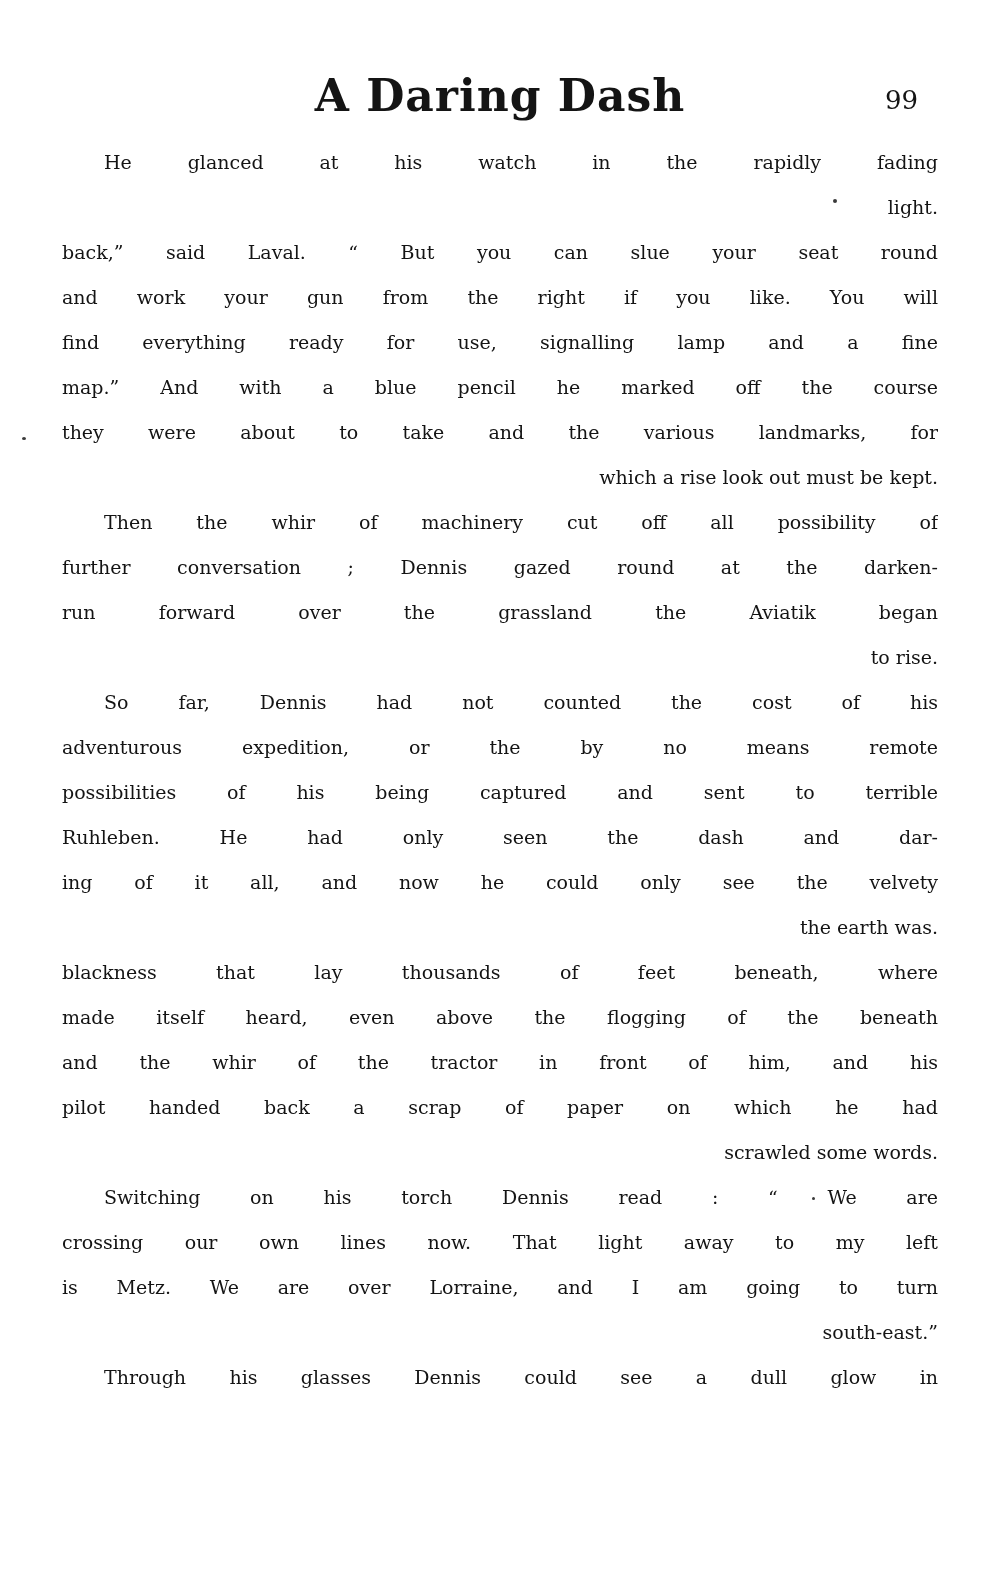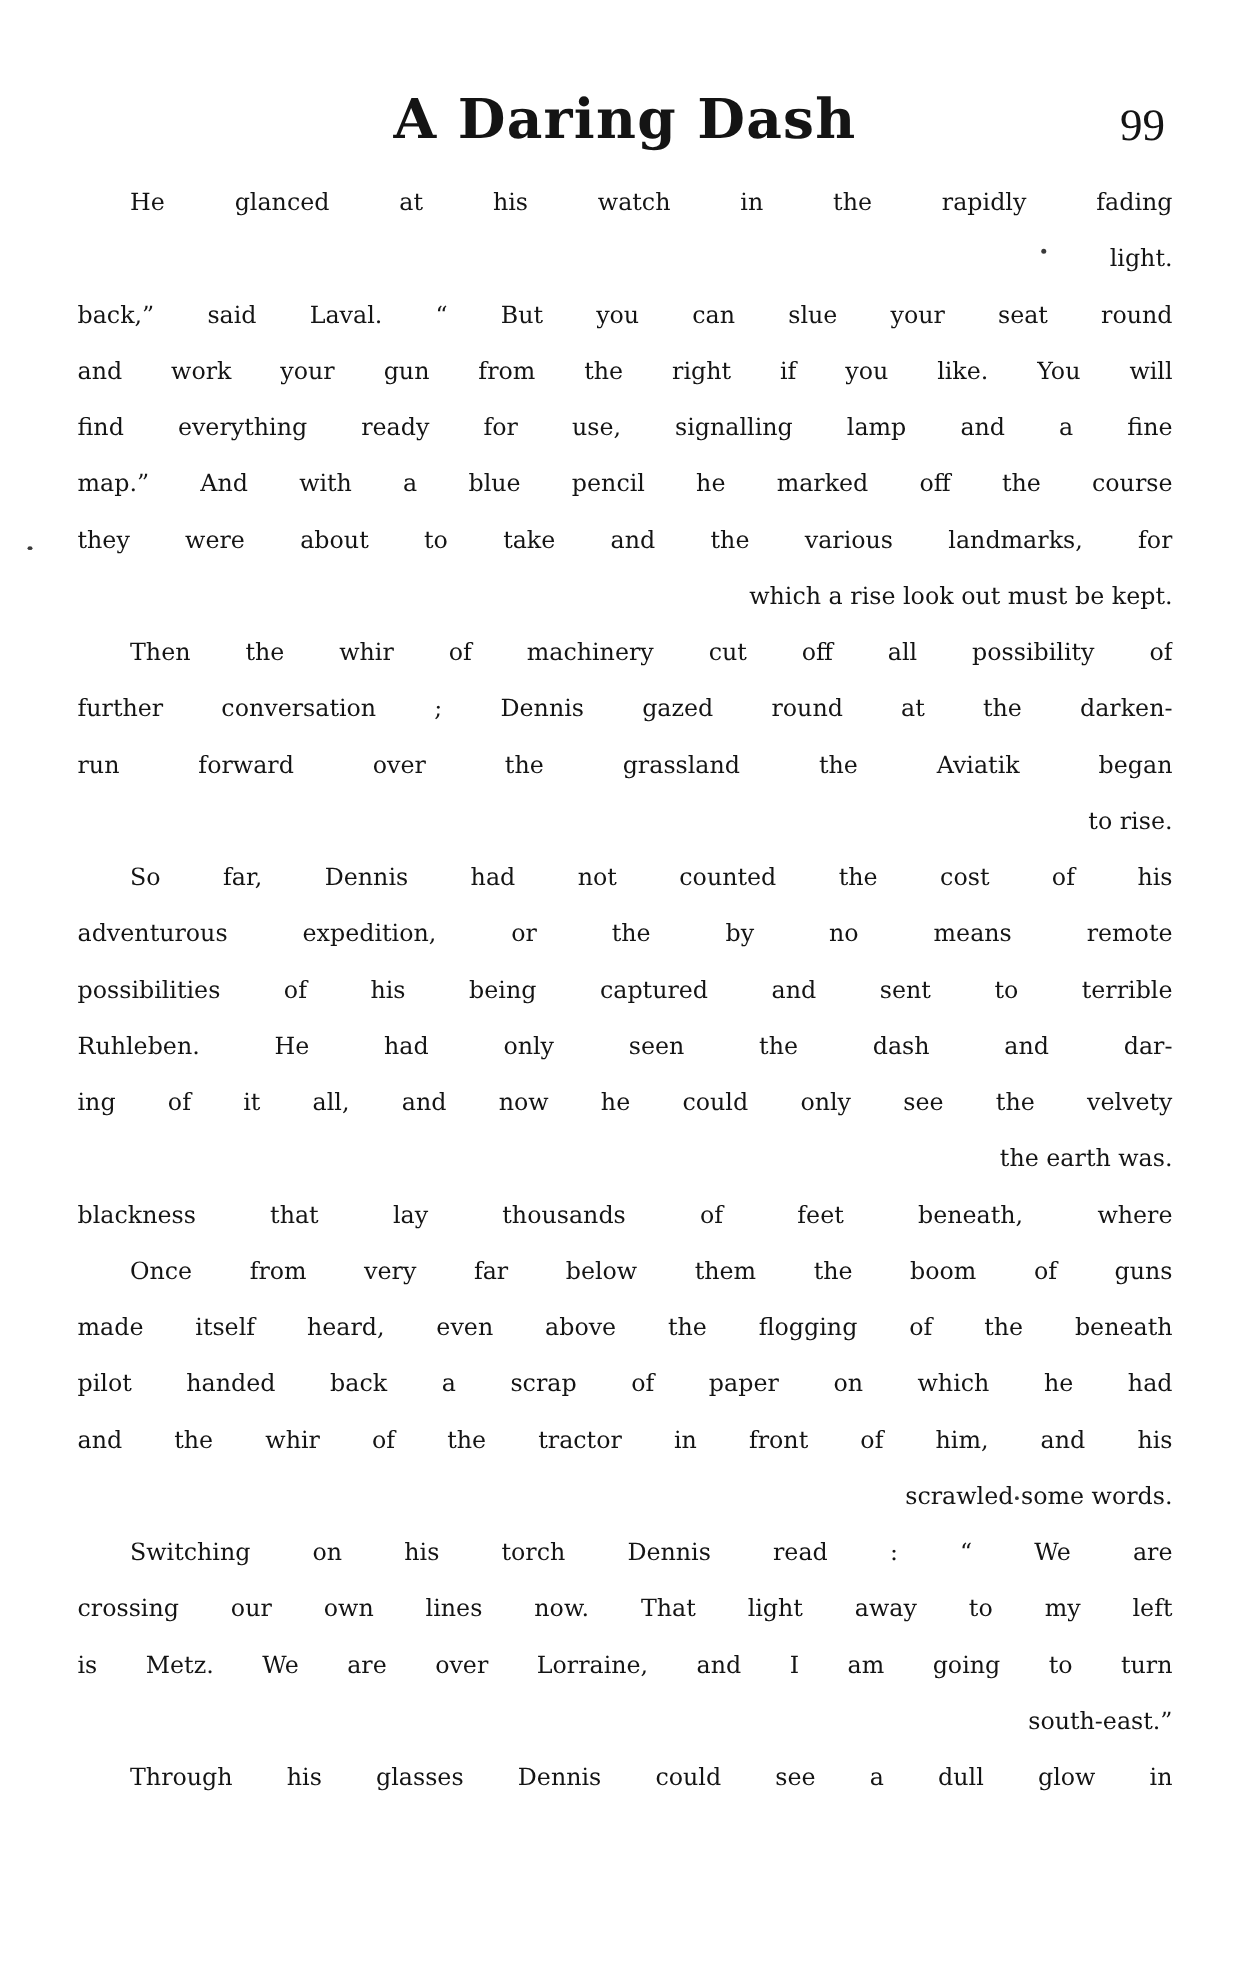--- a/index.html
+++ b/index.html
@@ -27,26 +27,25 @@
   .title {
     display: inline-block;
     font-size: 44px;
     font-weight: bold;
     line-height: 52px;
     letter-spacing: 1px;
     white-space: nowrap;
   }
   .page-number {
     position: absolute;
-    right: 6px;
+    right: 20px;
     bottom: 2px;
-    font-size: 36px;
+    font-size: 26px;
     font-weight: normal;
     line-height: 40px;
-    font-family: Liberation Serif, serif;
   }
   .text-column {
     font-size: 19px;
   }
   .line {
     height: 45px;
     line-height: 45px;
     text-align: right;
     overflow: hidden;
   }
@@ -88,24 +87,23 @@
       <div class="line fill">further conversation ; Dennis gazed round at the darken-</div>
       <div class="line fill">run forward over the grassland the Aviatik began</div>
       <div class="line">to rise.</div>
       <div class="line fill indent">So far, Dennis had not counted the cost of his</div>
       <div class="line fill">adventurous expedition, or the by no means remote</div>
       <div class="line fill">possibilities of his being captured and sent to terrible</div>
       <div class="line fill">Ruhleben. He had only seen the dash and dar-</div>
       <div class="line fill">ing of it all, and now he could only see the velvety</div>
       <div class="line">the earth was.</div>
       <div class="line fill">blackness that lay thousands of feet beneath, where</div>
-      <div class="line fill indent">Once from very far below them the boom of guns</div>
       <div class="line fill">made itself heard, even above the flogging of the beneath</div>
+      <div class="line fill">and the whir of the tractor in front of him, and his</div>
       <div class="line fill">pilot handed back a scrap of paper on which he had</div>
-      <div class="line fill">and the whir of the tractor in front of him, and his</div>
       <div class="line">scrawled some words.</div>
       <div class="line fill indent">Switching on his torch Dennis read : “ We are</div>
       <div class="line fill">crossing our own lines now. That light away to my left</div>
       <div class="line fill">is Metz. We are over Lorraine, and I am going to turn</div>
       <div class="line">south-east.”</div>
       <div class="line fill indent">Through his glasses Dennis could see a dull glow in</div>
     </div>
 
   <div class="speck s1"></div>
   <div class="speck s2"></div>

